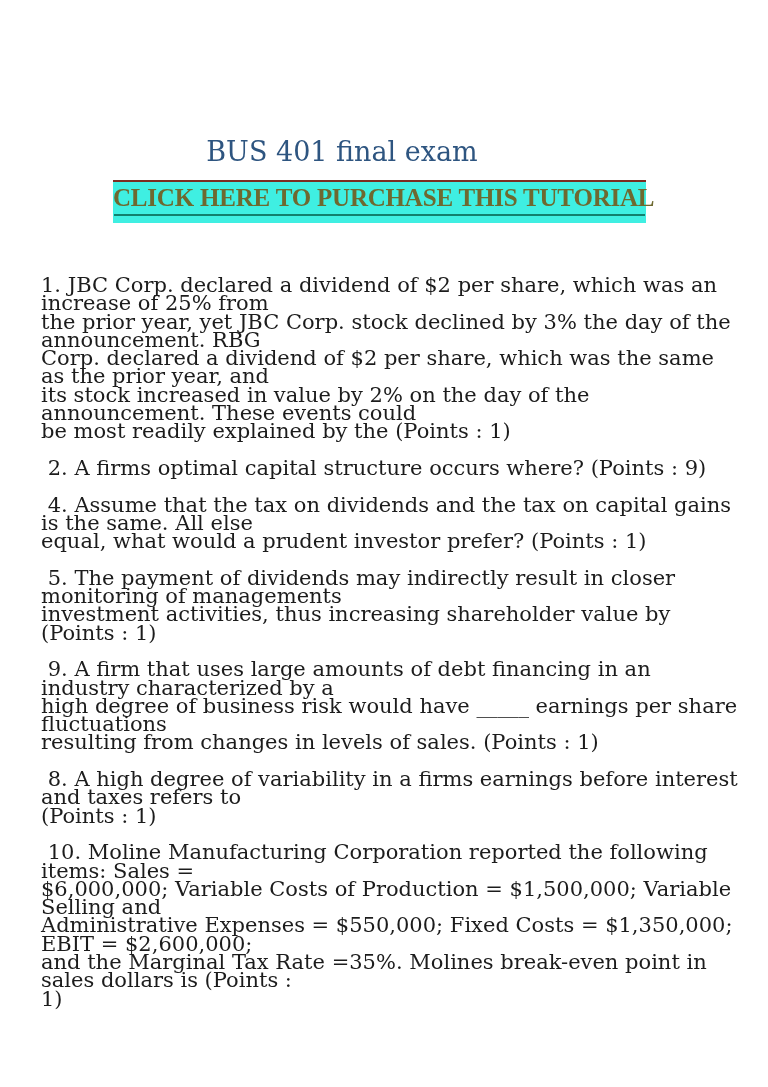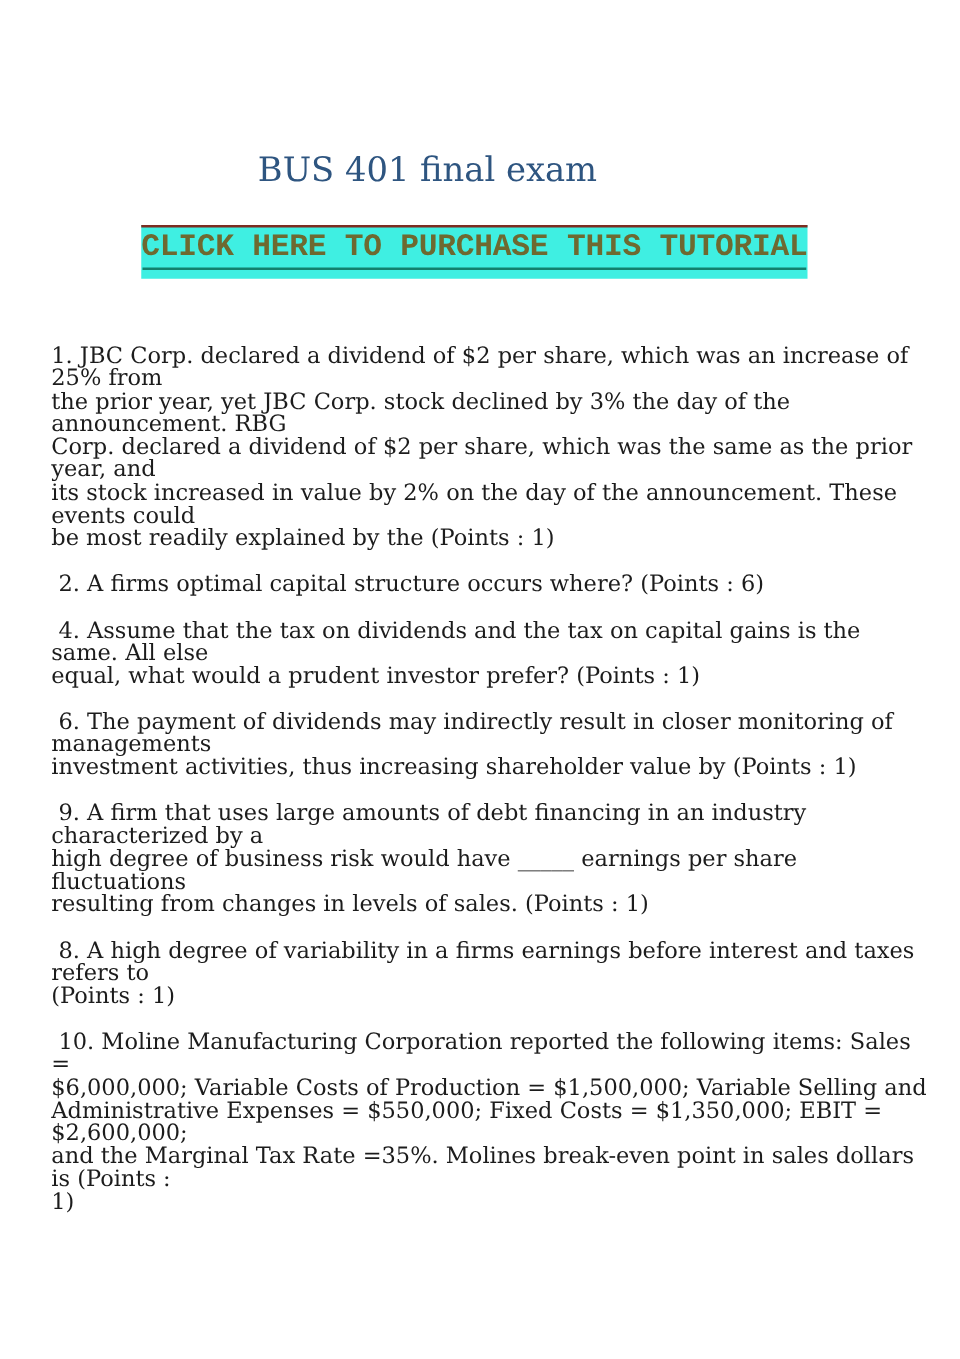--- a/index.html
+++ b/index.html
@@ -6,21 +6,21 @@
   .page {
     position: relative;
     width: 768px;
     height: 1087px;
     background: #ffffff;
     overflow: hidden;
     font-family: "DejaVu Serif", serif;
   }
   .page-title {
     position: absolute;
-    top: 121px;
+    top: 136px;
     left: 0;
     width: 684px;
     text-align: center;
     font-size: 27px;
     line-height: 32px;
     color: var(--title_color, #2E5580);
   }
   .banner {
     position: absolute;
     left: 113px;
@@ -30,21 +30,21 @@
     display: block;
     background: var(--banner_bg, #3FEFE2);
     border-top: 2px solid var(--banner_top_border, #7C2D21);
     text-decoration: none;
     cursor: pointer;
   }
   .banner-label {
     display: block;
     margin-top: 2px;
     text-align: center;
-    font-family: Liberation Mono, monospace;
+    font-family: Liberation Serif, serif;
     font-weight: bold;
     font-size: 25px;
     line-height: 28px;
     letter-spacing: -0.2px;
     white-space: nowrap;
     color: var(--banner_text, #6E6930);
   }
   .banner-underline {
     position: absolute;
     left: 1px;
@@ -54,21 +54,21 @@
     background: var(--banner_underline, #12806E);
   }
   .questions {
     position: absolute;
     left: 41px;
     top: 276px;
     width: 702px;
   }
   .questions p {
     margin: 0 0 18.3px 0;
-    font-size: 18px;
+    font-size: 21px;
     line-height: 18.3px;
     color: var(--body_text, #1C1C1C);
     white-space: pre-wrap;
   }
 </style>
 </head>
 <body>
 
 <div class="page">
 
@@ -78,24 +78,24 @@
     <span class="banner-label">CLICK HERE TO PURCHASE THIS TUTORIAL</span>
     <span class="banner-underline"></span>
   </a>
 
   <div class="questions">
     <p>1. JBC Corp. declared a dividend of $2 per share, which was an increase of 25% from
 the prior year, yet JBC Corp. stock declined by 3% the day of the announcement. RBG
 Corp. declared a dividend of $2 per share, which was the same as the prior year, and
 its stock increased in value by 2% on the day of the announcement. These events could
 be most readily explained by the (Points : 1)</p>
-    <p> 2. A firms optimal capital structure occurs where? (Points : 6)</p>
+    <p> 2. A firms optimal capital structure occurs where? (Points : 9)</p>
     <p> 4. Assume that the tax on dividends and the tax on capital gains is the same. All else
 equal, what would a prudent investor prefer? (Points : 1)</p>
-    <p> 6. The payment of dividends may indirectly result in closer monitoring of managements
+    <p> 5. The payment of dividends may indirectly result in closer monitoring of managements
 investment activities, thus increasing shareholder value by (Points : 1)</p>
     <p> 9. A firm that uses large amounts of debt financing in an industry characterized by a
 high degree of business risk would have _____ earnings per share fluctuations
 resulting from changes in levels of sales. (Points : 1)</p>
     <p> 8. A high degree of variability in a firms earnings before interest and taxes refers to
 (Points : 1)</p>
     <p> 10. Moline Manufacturing Corporation reported the following items: Sales =
 $6,000,000; Variable Costs of Production = $1,500,000; Variable Selling and
 Administrative Expenses = $550,000; Fixed Costs = $1,350,000; EBIT = $2,600,000;
 and the Marginal Tax Rate =35%. Molines break-even point in sales dollars is (Points :

